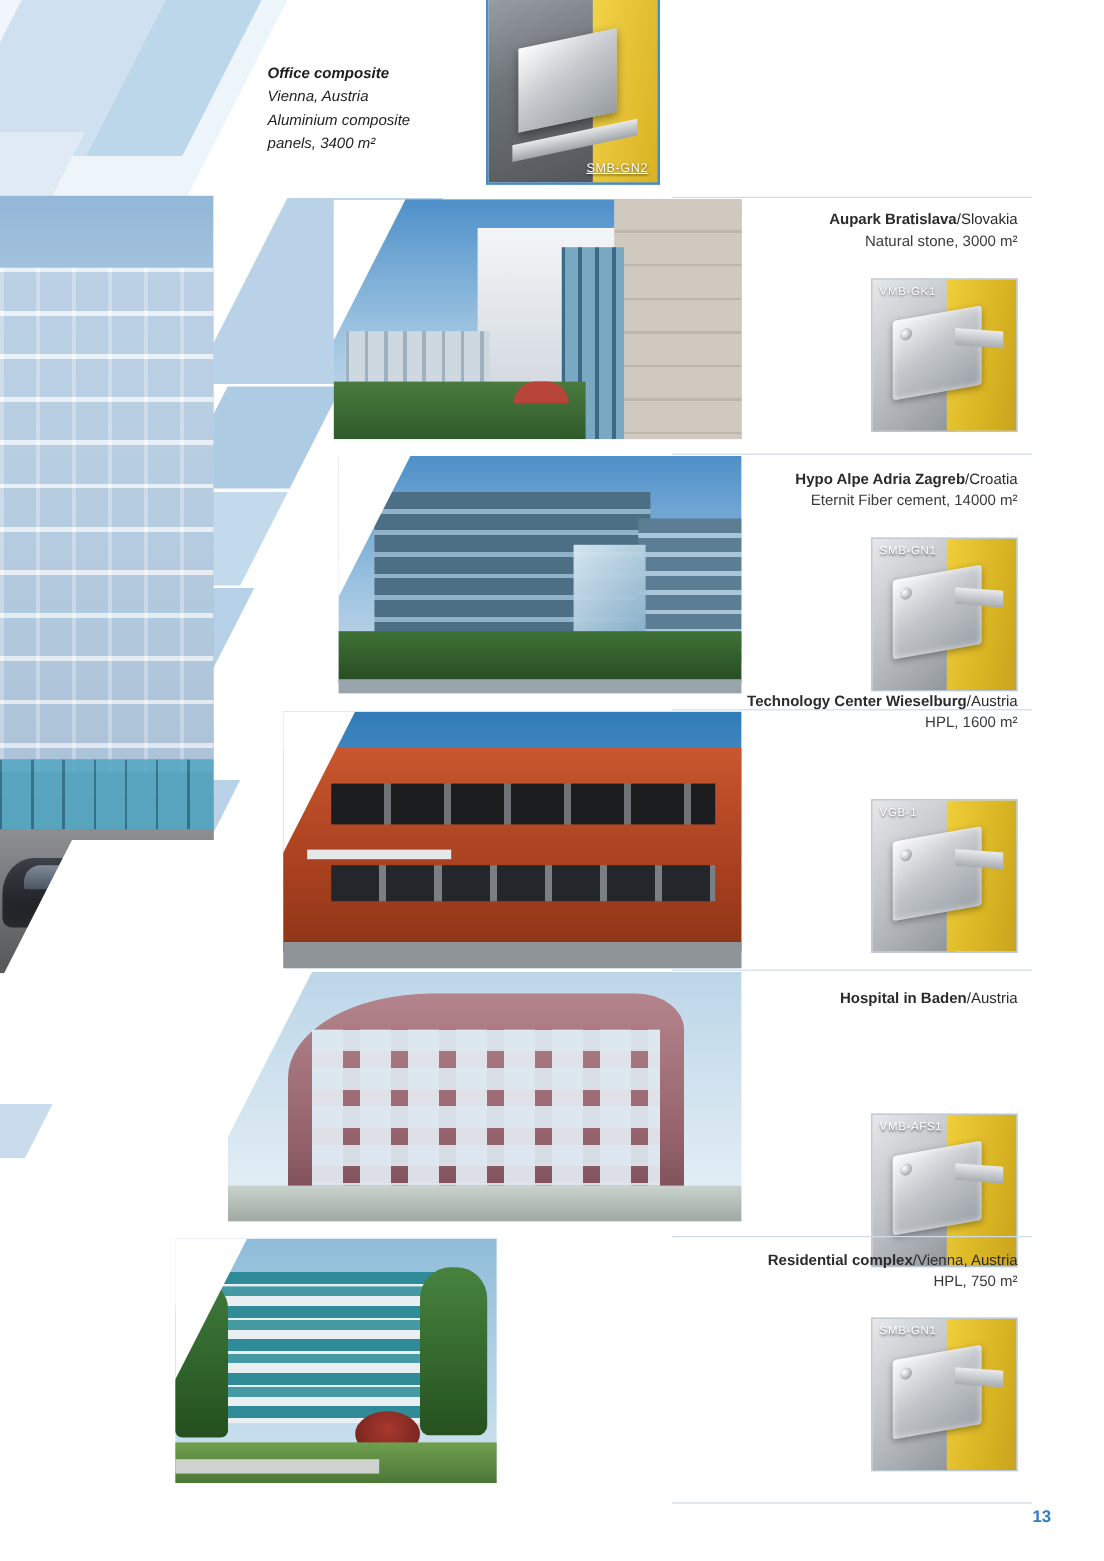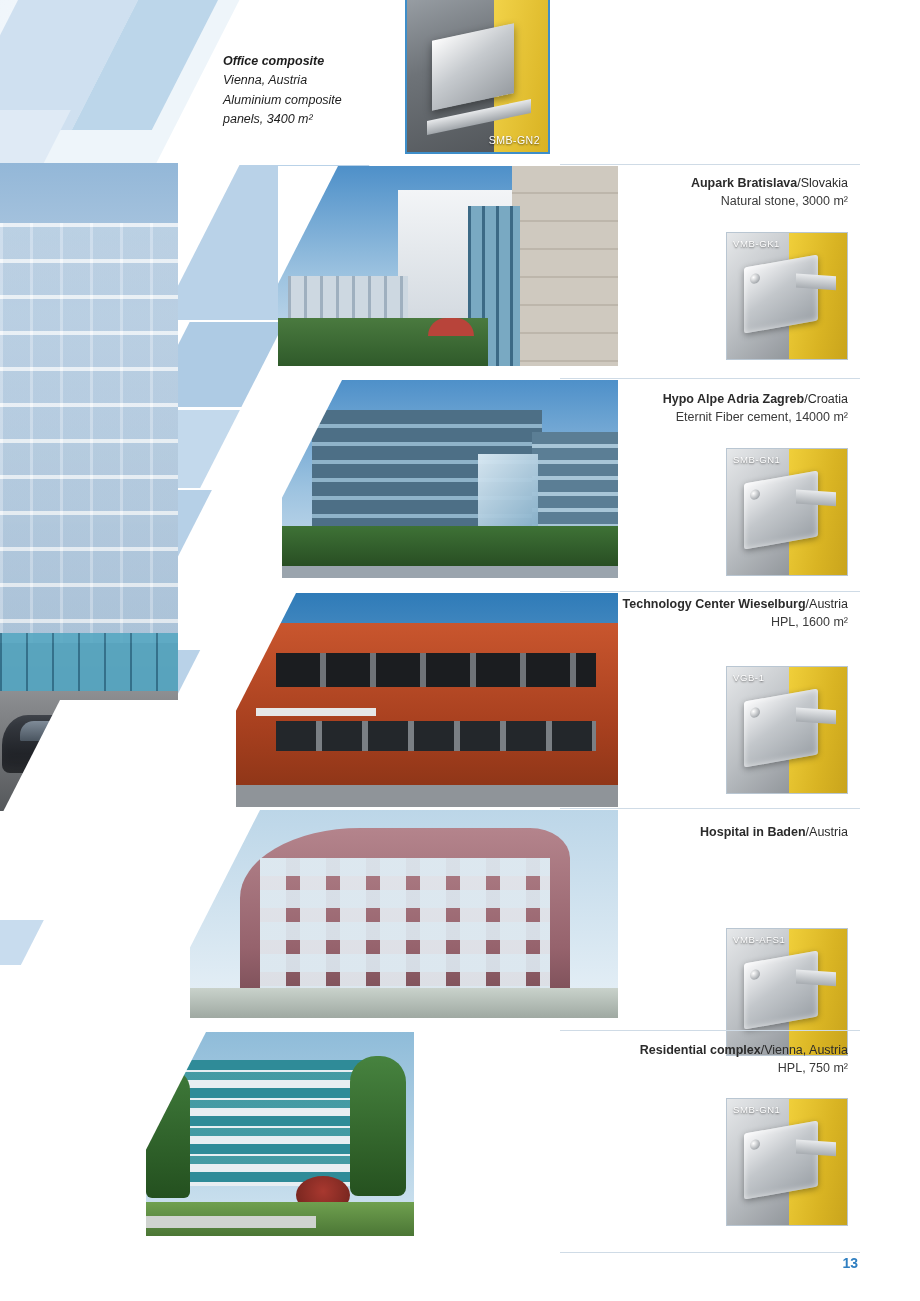--- a/index.html
+++ b/index.html
@@ -126,21 +126,21 @@
     position: absolute; left: 223px; top: 52px;
     font-style: italic; font-size: 12.5px; line-height: 1.55; color: #1d1d1d;
   }
   .cap-top .b { font-weight: 700; font-style: italic; }
 
   
   .rule { position: absolute; height: 1px; background: #cfdbe6; }
 
   
   .pageno {
-    position: absolute; right: 62px; bottom: 30px;
+    position: absolute; right: 44px; bottom: 30px;
     color: #2f7fc1; font-weight: 700; font-size: 14px;
   }
 
   .smb-label {
     position:absolute; color:#fff; font-size:10.5px; letter-spacing:.5px;
     text-shadow:0 1px 2px rgba(0,0,0,.6);
   }
 </style>
 </head>
 <body>
@@ -187,21 +187,21 @@
 </div>
 
 <div class="photo" style="left:405px; top:-8px; width:145px; height:162px; border:2px solid #3e8ec9; background:#cfd3d7;">
   <div style="position:absolute; inset:0; background:linear-gradient(160deg,#9aa0a6,#6e7378 40%,#4e5256);"></div>
   <div style="position:absolute; right:0; top:0; width:38%; height:100%; background:linear-gradient(100deg,#f2d349,#d8b222);"></div>
   <div style="position:absolute; left:18%; top:24%; width:58%; height:44%;
               background:linear-gradient(150deg,#fdfdfd,#c6cace 45%,#979ca1);
               transform:skewY(-12deg); box-shadow:0 3px 8px rgba(0,0,0,.4);"></div>
   <div style="position:absolute; left:14%; bottom:18%; width:74%; height:14px;
               background:linear-gradient(180deg,#e7e9eb,#9fa4a9); transform:skewY(-12deg);"></div>
-  <span class="smb-label" style="right:8px; bottom:6px;">SMB-GN2</span>
+  <span class="smb-label" style="right:8px; bottom:6px;text-decoration:underline;">SMB-GN2</span>
 </div>
 
 <div class="rule" style="left:560px; top:164px; width:300px;"></div>
 
 <div class="photo" style="left:278px; top:166px; width:340px; height:200px;">
   <div class="ph-sky"></div>
   <div style="position:absolute; left:120px; top:24px; width:120px; height:150px;
               background:linear-gradient(180deg,#f3f5f7,#cfd6dd);"></div>
   <div style="position:absolute; left:234px; top:0; width:106px; height:200px;
               background:repeating-linear-gradient(180deg,#cfc9bf 0 26px,#bdb6ab 26px 28px),linear-gradient(180deg,#d8d2c8,#a9a29a);"></div>
@@ -272,21 +272,21 @@
   <div style="position:absolute; left:40px; top:60px; width:320px; height:34px;
               background:repeating-linear-gradient(90deg,#1b1d20 0 44px,#6f7378 44px 50px);"></div>
   <div style="position:absolute; left:40px; top:128px; width:320px; height:30px;
               background:repeating-linear-gradient(90deg,#23272b 0 40px,#7a7f84 40px 46px);"></div>
   <div style="position:absolute; left:20px; top:115px; width:120px; height:8px; background:#e6e7e8;"></div>
   <div style="position:absolute; left:0; bottom:0; width:382px; height:22px; background:#8f9499;"></div>
   <div style="position:absolute; left:-70px; top:0; width:130px; height:280px; background:#ffffff;
               transform:skewX(-27deg); transform-origin:top left;"></div>
 </div>
 
-<div class="cap" style="left:540px; top:575px; width:308px;margin-top:20px;">
+<div class="cap" style="left:540px; top:575px; width:308px;">
   <div class="t1">
     <span>Technology Center Wieselburg</span><span class="sub">/Austria</span>
   </div>
   <div class="t2">HPL, 1600 m²</div>
 </div>
 
 <div class="detail" style="left:726px; top:666px; width:122px; height:128px;padding-left:29px;">
   <div class="grey"></div>
   <div class="yellow"></div>
   <div class="bracket"></div>

